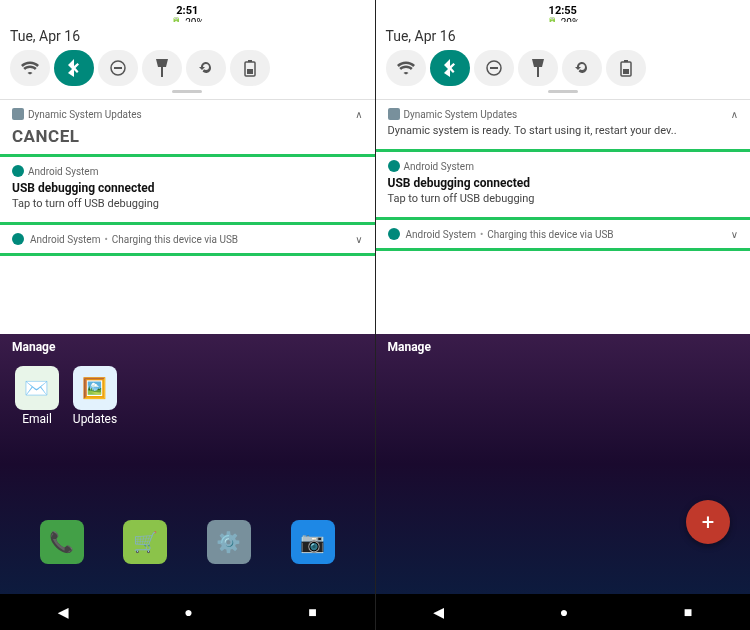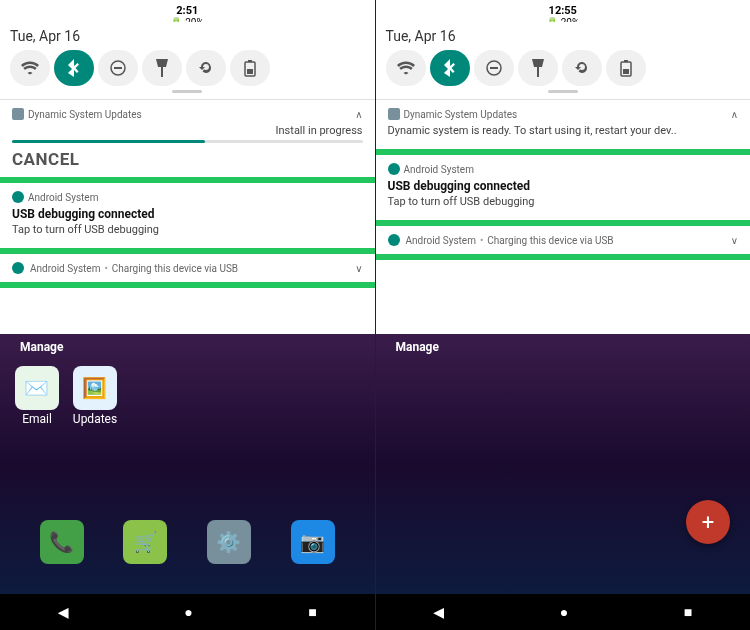--- a/index.html
+++ b/index.html
@@ -93,21 +93,21 @@
 
     
     .notification-area {
       background: #fff;
       flex: 1;
       overflow: hidden;
     }
 
     .notification-card {
       background: #fff;
-      border-bottom: 6px solid #22c55e;
+      border-bottom: 3px solid #22c55e;
       padding: 8px 12px;
     }
 
     .notif-header {
       display: flex;
       align-items: center;
       justify-content: space-between;
       margin-bottom: 4px;
     }
     .notif-app-name {
@@ -188,21 +188,21 @@
       position: relative;
       height: 260px;
       background: linear-gradient(180deg, #3a1c4a 0%, #1a0a2e 50%, #0d1b3e 100%);
       overflow: hidden;
     }
 
     .manage-label {
       color: #fff;
       font-size: 12px;
       font-weight: bold;
-      padding: 6px 20px;
+      padding: 6px 12px;
     }
 
     .app-grid {
       display: flex;
       flex-wrap: wrap;
       padding: 6px 12px;
       gap: 8px;
     }
     .app-icon-wrap {
       display: flex;
@@ -339,26 +339,20 @@
   <div class="notification-area">
 
     <div class="notification-card">
       <div class="notif-header">
         <div class="notif-app-name">
           <span class="notif-app-icon" style="background:#78909c;"></span>
           <span>Dynamic System Updates</span>
         </div>
         <span class="notif-chevron">∧</span>
       </div>
-      <div class="progress-container">
-        <div class="progress-label">Install in progress</div>
-        <div class="progress-bar-bg">
-          <div class="progress-bar-fill" style="width:55%;"></div>
-        </div>
-      </div>
       <div class="notif-action">CANCEL</div>
     </div>
 
     <div class="notification-card">
       <div class="notif-header">
         <div class="notif-app-name">
           <span class="notif-app-icon" style="background:#00897b; border-radius:50%;"></span>
           <span>Android System</span>
         </div>
       </div>

